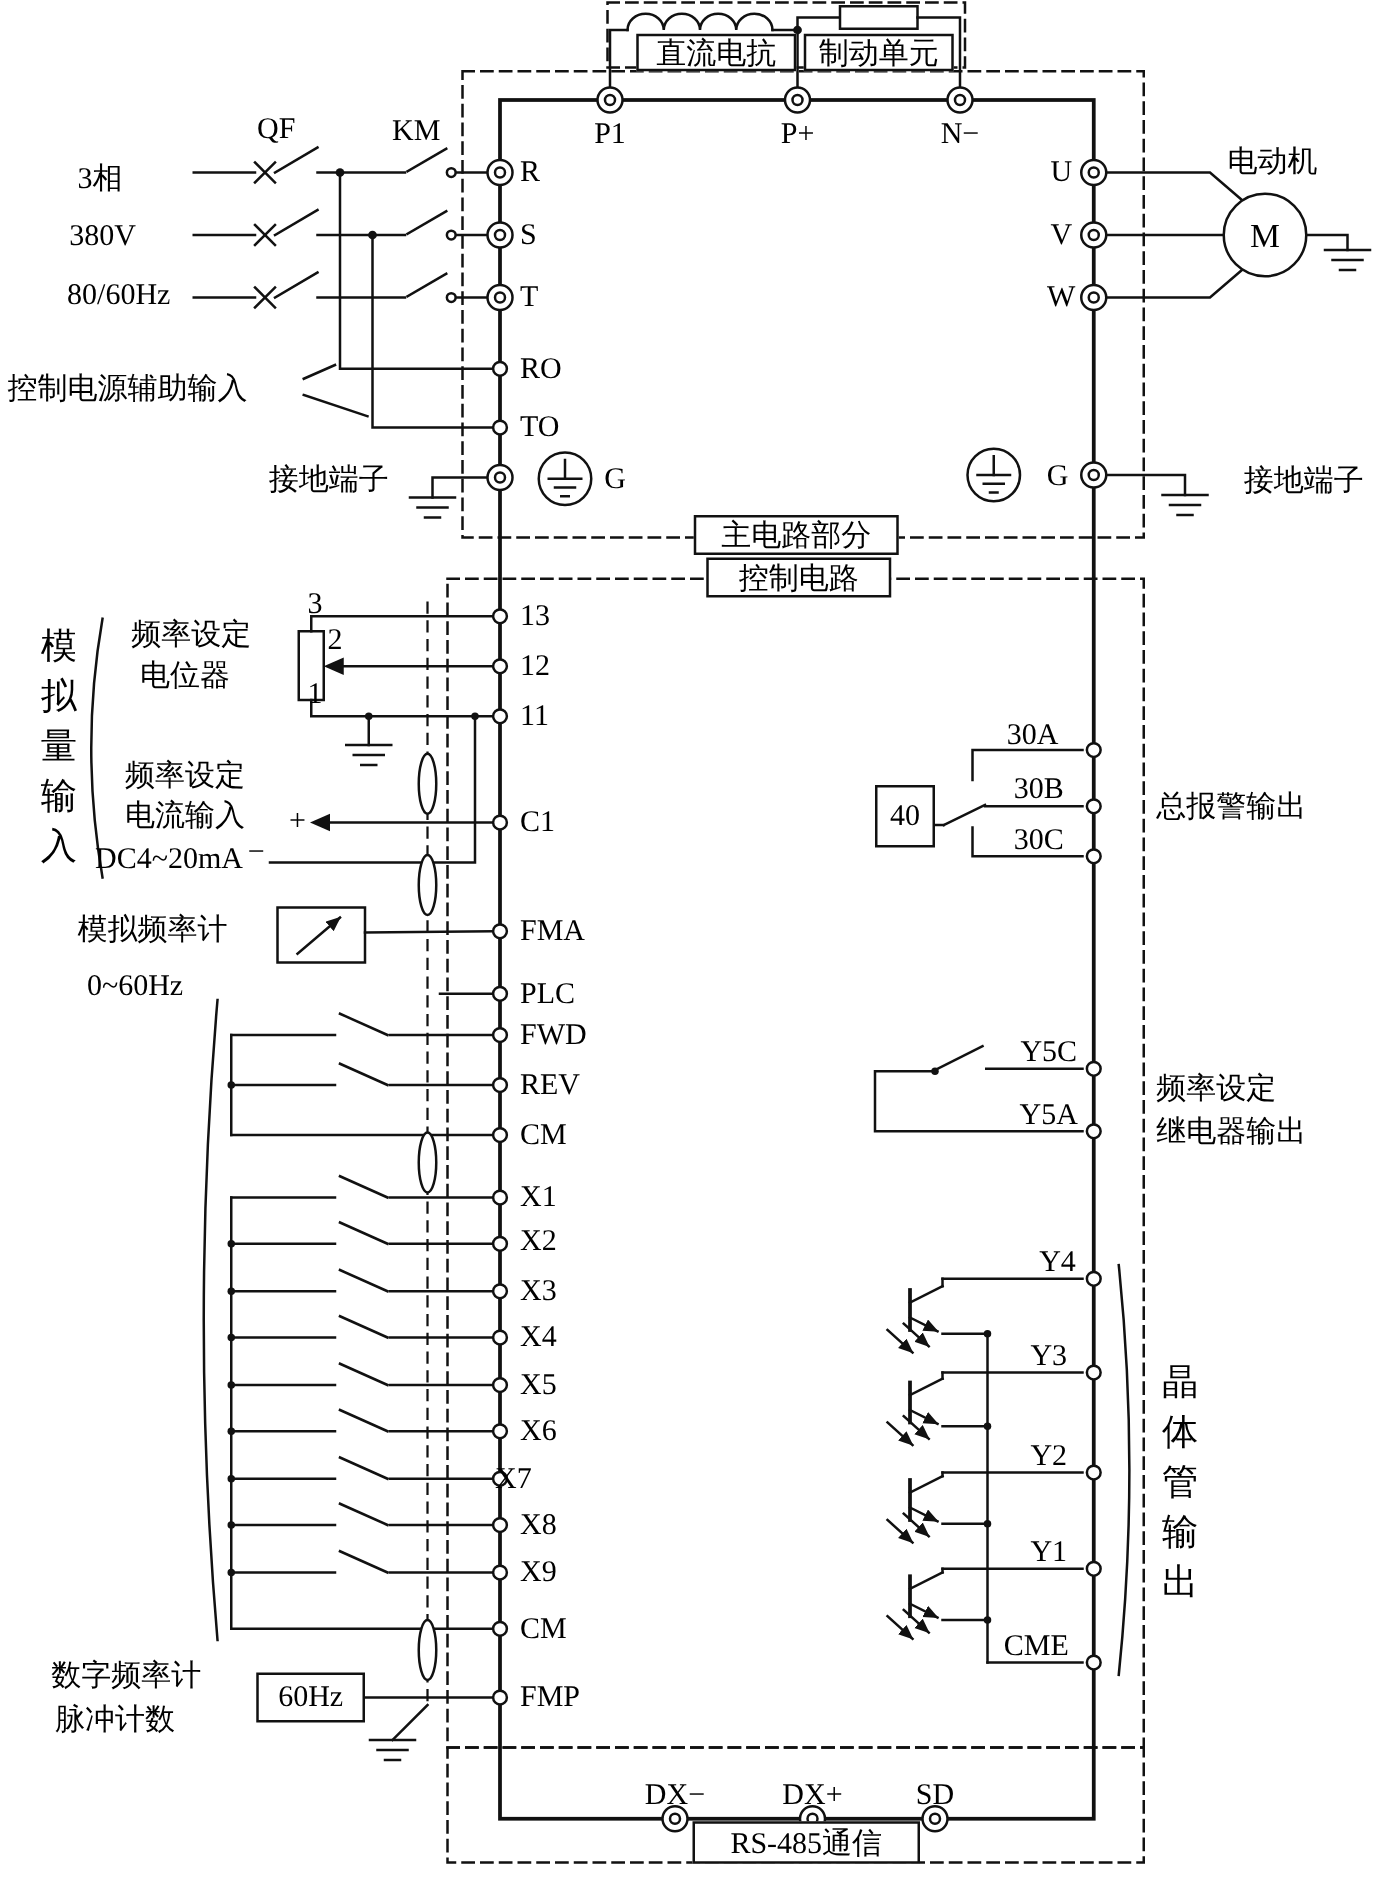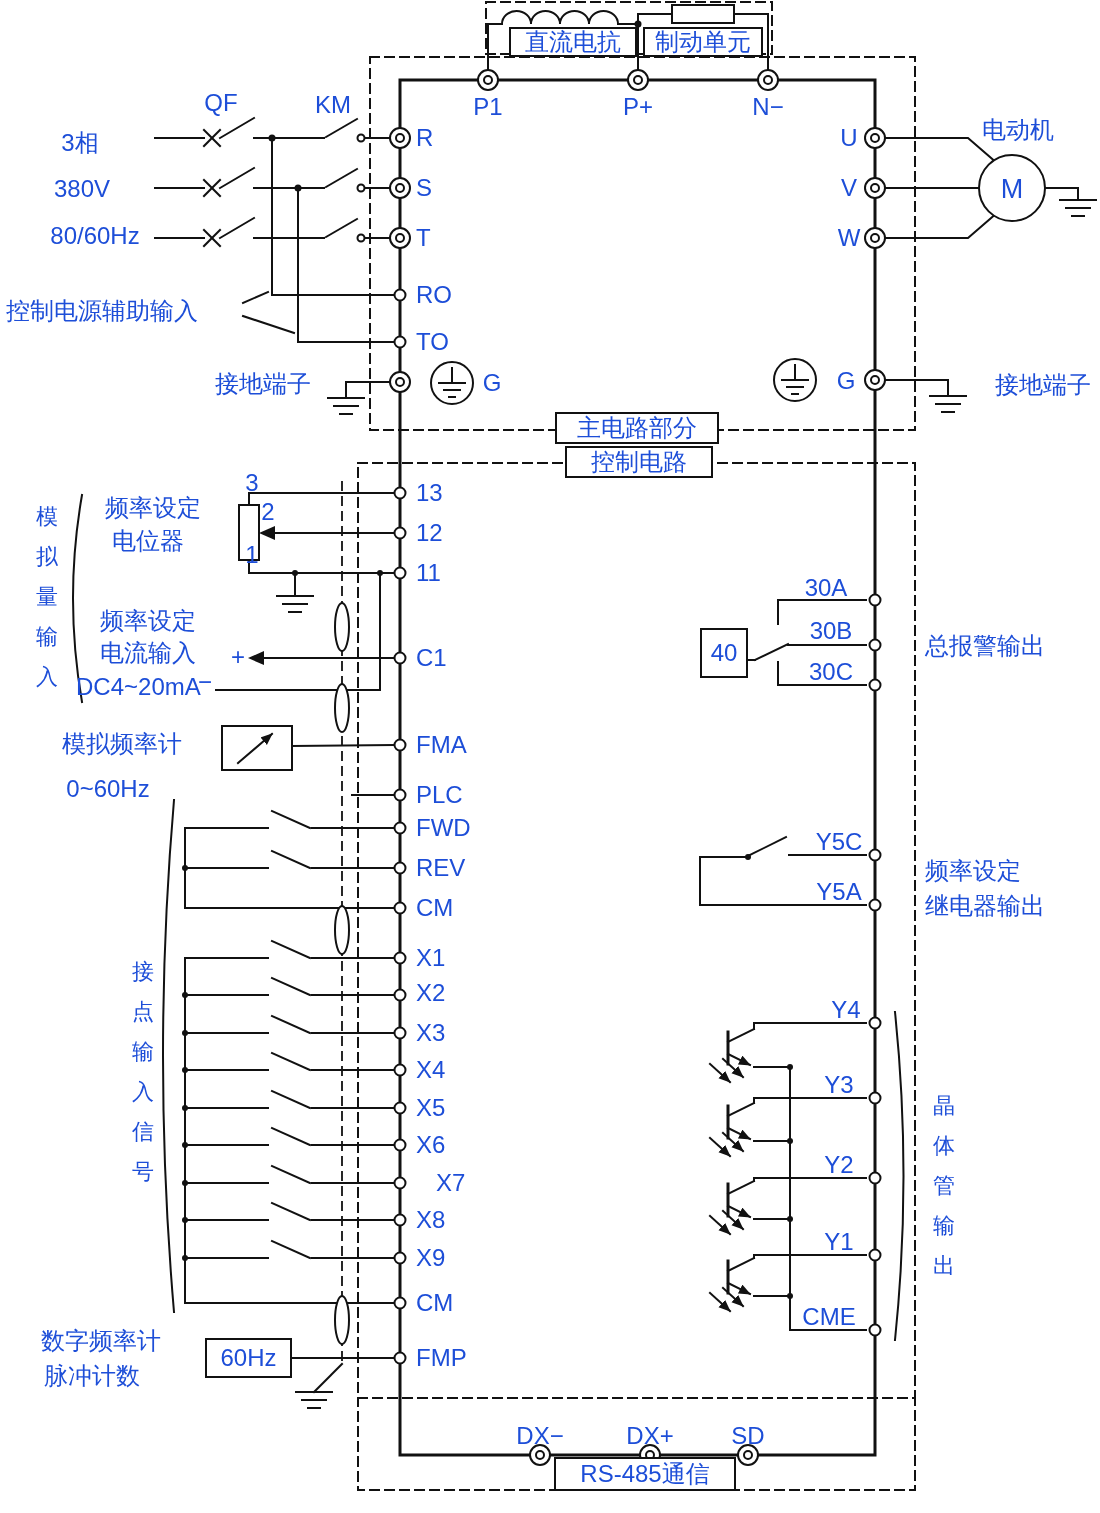--- a/index.html
+++ b/index.html
@@ -1,30 +1,30 @@
 <!DOCTYPE html>
 <html><head>
 <meta charset="utf-8">
 <style>
   html,body{margin:0;padding:0;background:#fff;}
   .stage{position:relative;width:1100px;height:1513px;background:#fff;overflow:hidden;
-         font-family:Liberation Sans, sans-serif;color:#1d4ed8;}
+         font-family:Liberation Serif, serif;color:#000000;}
   .stage svg{position:absolute;left:0;top:0;z-index:1;}
   .w{stroke:#111;stroke-width:2;fill:none;stroke-linecap:square;stroke-linejoin:miter;}
   .wf{fill:#fff;}
   .dash{stroke-dasharray:9 6;}
   .dash2{stroke-dasharray:8 7;stroke-width:1.8;}
   .thick{stroke-width:3;}
   .dot{fill:#111;stroke:none;}
   .lb{position:absolute;z-index:2;font-size:24px;line-height:1;white-space:nowrap;
       transform:translate(-50%,-50%);}
   .la{transform:translate(0,-50%);}
   .bx{position:absolute;z-index:2;font-size:24px;background:#fff;border:2px solid #111;
       display:flex;align-items:center;justify-content:center;white-space:nowrap;}
-  .vert{position:absolute;z-index:2;width:30px;font-size:22px;line-height:40px;
+  .vert{position:absolute;z-index:2;width:30px;font-size:29px;line-height:40px;
         text-align:center;word-break:break-all;white-space:normal;}
 </style>
 </head>
 <body>
 
 <div class="stage">
 
 <svg width="1100" height="1513" viewBox="0 0 1100 1513">
   <defs>
     <marker id="ah" markerUnits="userSpaceOnUse" markerWidth="14" markerHeight="12" refX="11" refY="5" orient="auto">
@@ -371,41 +371,40 @@
 <div class="lb la" style="left:416px;top:795px">PLC</div>
 <div class="lb la" style="left:416px;top:828px">FWD</div>
 <div class="lb la" style="left:416px;top:868px">REV</div>
 <div class="lb la" style="left:416px;top:908px">CM</div>
 <div class="lb la" style="left:416px;top:958px">X1</div>
 <div class="lb la" style="left:416px;top:993px">X2</div>
 <div class="lb la" style="left:416px;top:1033px">X3</div>
 <div class="lb la" style="left:416px;top:1070px">X4</div>
 <div class="lb la" style="left:416px;top:1108px">X5</div>
 <div class="lb la" style="left:416px;top:1145px">X6</div>
-<div class="lb la" style="left:436px;top:1183px">X7</div>
+<div class="lb la" style="left:396px;top:1183px">X7</div>
 <div class="lb la" style="left:416px;top:1220px">X8</div>
 <div class="lb la" style="left:416px;top:1258px">X9</div>
 <div class="lb la" style="left:416px;top:1303px">CM</div>
 <div class="lb la" style="left:416px;top:1358px">FMP</div>
 
 <div class="vert" style="left:32px;top:497px">模拟量输入</div>
 <div class="lb" style="left:153px;top:508px">频率设定</div>
 <div class="lb" style="left:148px;top:541px">电位器</div>
 <div class="lb" style="left:252px;top:483px">3</div>
 <div class="lb" style="left:268px;top:512px">2</div>
 <div class="lb" style="left:252px;top:555px">1</div>
 <div class="lb" style="left:148px;top:621px">频率设定</div>
 <div class="lb" style="left:148px;top:653px">电流输入</div>
 <div class="lb la" style="left:76px;top:687px">DC4~20mA</div>
 <div class="lb" style="left:238px;top:657px">+</div>
 <div class="lb" style="left:205px;top:682px">−</div>
 <div class="lb" style="left:122px;top:744px">模拟频率计</div>
 <div class="lb" style="left:108px;top:789px">0~60Hz</div>
 
-<div class="vert" style="left:128px;top:952px">接点输入信号</div>
 <div class="lb" style="left:101px;top:1341px">数字频率计</div>
 <div class="lb" style="left:92px;top:1376px">脉冲计数</div>
 
 <div class="lb" style="left:826px;top:588px">30A</div>
 <div class="lb" style="left:831px;top:631px">30B</div>
 <div class="lb" style="left:831px;top:672px">30C</div>
 <div class="lb la" style="left:925px;top:646px">总报警输出</div>
 <div class="lb" style="left:839px;top:842px">Y5C</div>
 <div class="lb" style="left:839px;top:892px">Y5A</div>
 <div class="lb la" style="left:925px;top:871px">频率设定</div>

